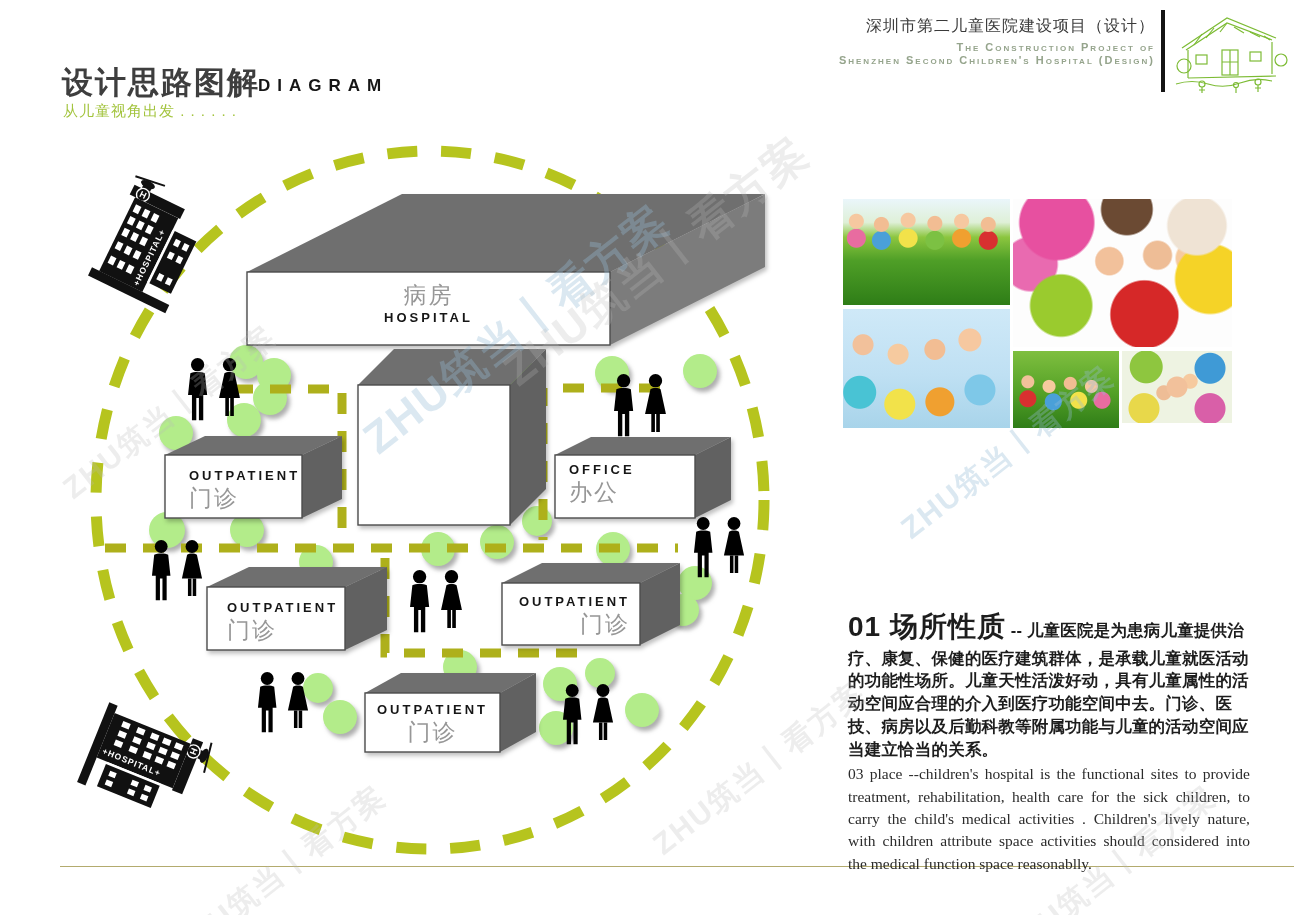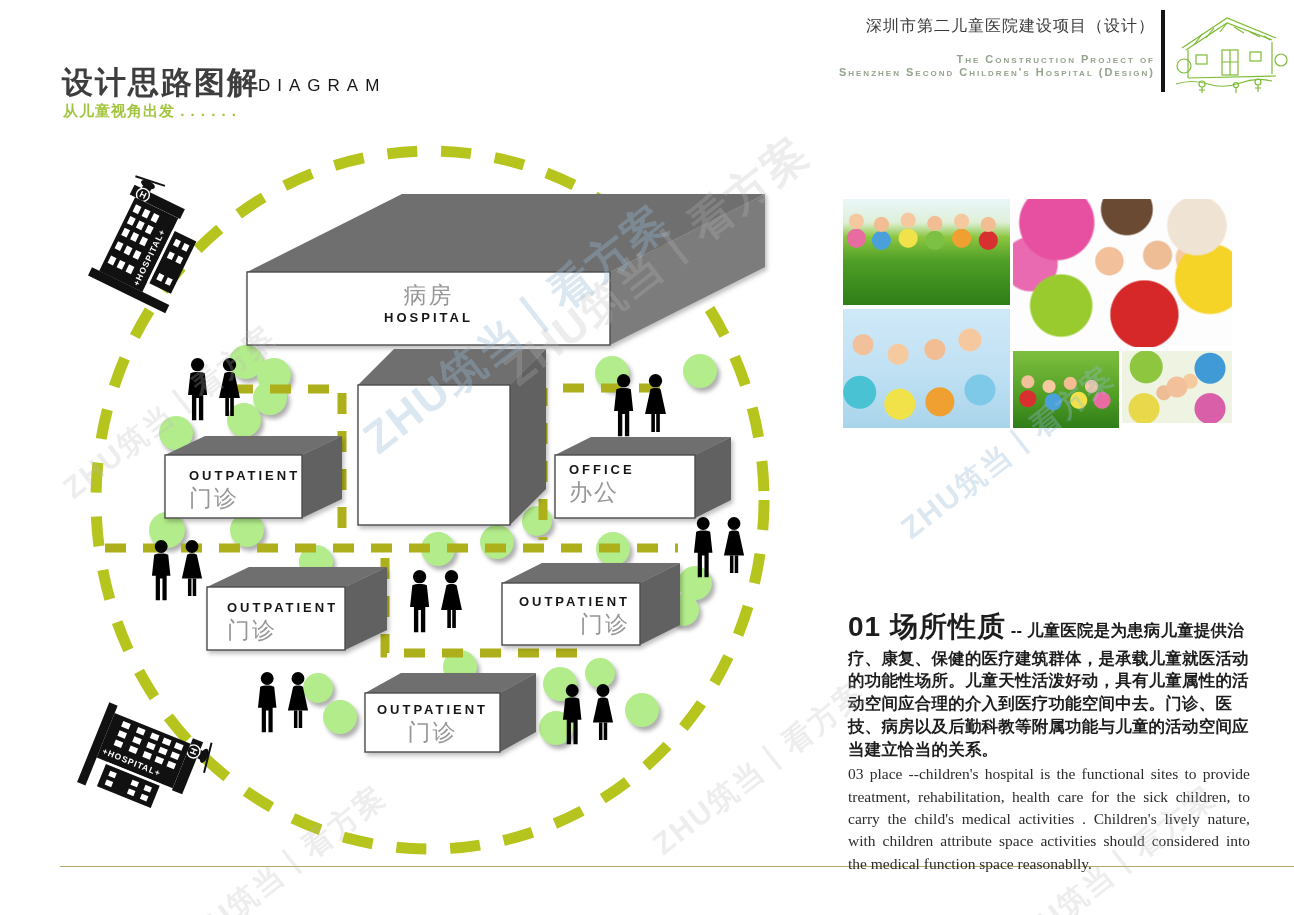--- a/index.html
+++ b/index.html
@@ -2,27 +2,27 @@
 <html><head>
 <meta charset="utf-8">
 <style>
   html,body{margin:0;padding:0;background:#ffffff;}
   .page{position:relative;width:1294px;height:915px;background:#fff;overflow:hidden;
         font-family:"Liberation Sans","DejaVu Sans",sans-serif;}
   .abs{position:absolute;}
 
   
   .title-cn{left:62px;top:62px;font-size:31px;font-weight:600;color:#3e3e3e;letter-spacing:2px;}
-  .title-en{left:258px;top:76px;font-size:17px;font-weight:normal;color:#161616;letter-spacing:7px;}
-  .subtitle-cn{left:63px;top:102px;font-size:15px;color:#a3c43e;letter-spacing:1px;font-weight:bold;}
+  .title-en{left:258px;top:76px;font-size:17px;font-weight:bold;color:#161616;letter-spacing:7px;}
+  .subtitle-cn{left:63px;top:102px;font-size:15px;color:#a3c43e;letter-spacing:1px;}
 
   
   .proj{right:139px;top:16px;text-align:right;}
   .proj .t{font-size:16px;color:#3a3a3a;letter-spacing:1px;}
-  .proj .s{font-variant:small-caps;font-weight:bold;font-size:11px;color:#95a48c;letter-spacing:2px;margin-top:16px;}
+  .proj .s{font-variant:small-caps;font-weight:bold;font-size:11px;color:#95a48c;letter-spacing:2px;margin-top:4px;}
   .proj .s2{margin-top:1px;}
   .hdr-divider{left:1161px;top:10px;width:4px;height:82px;background:#141414;}
   .logo{left:1172px;top:8px;}
 
   
   .diagram-svg{left:0;top:0;width:1294px;height:915px;}
   .blk-top{fill:#6f6f6f;}
   .blk-side{fill:#616161;}
   .blk-front{fill:#ffffff;stroke:#4c4c4c;stroke-width:1.4;}
   .blk{filter:drop-shadow(2px 3px 2px rgba(0,0,0,.25));}

